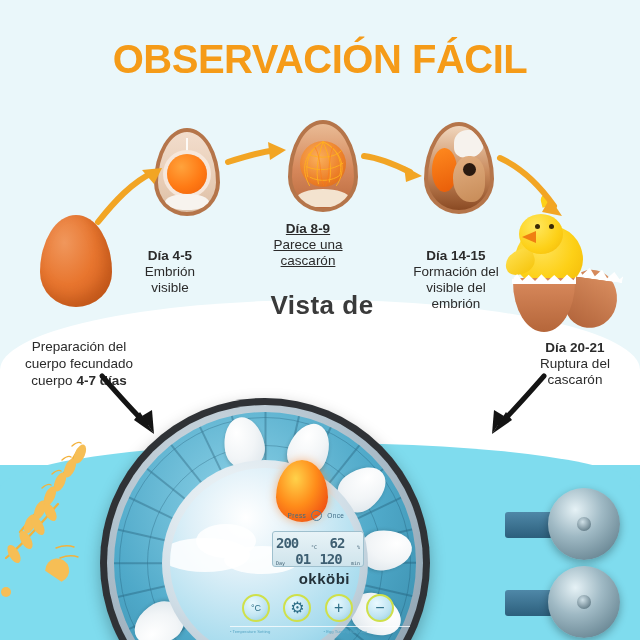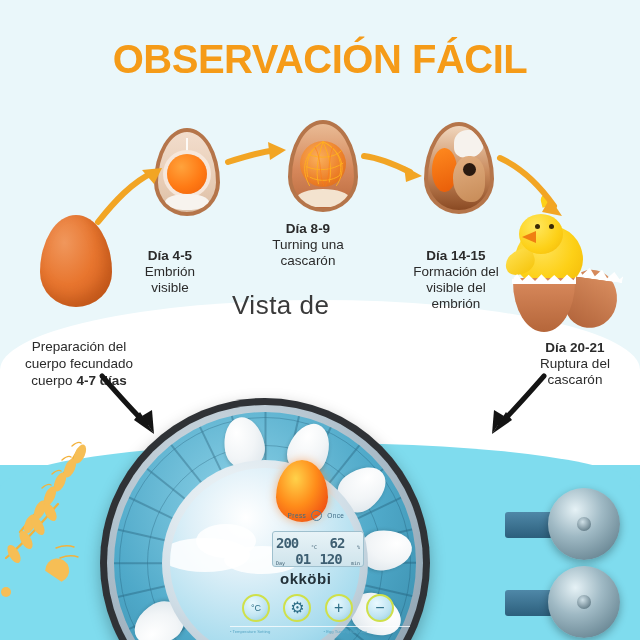--- a/index.html
+++ b/index.html
@@ -46,35 +46,36 @@
   .cap {
     position: absolute;
     text-align: center;
     color: #2b2b2b;
     font-size: 13.5px;
     line-height: 16px;
     font-family: "Liberation Sans", sans-serif;
   }
   .cap .day { font-weight: bold; display: block; }
   .cap-1 { left: 118px; top: 248px; width: 104px; }
-  .cap-2 { left: 252px; top: 221px; width: 112px; }
+  .cap-2 { left: 252px; top: 221px; width: 112px; text-decoration: underline; }
   .cap-3 { left: 398px; top: 248px; width: 116px; }
   .cap-4 { left: 512px; top: 340px; width: 126px; }
 
   .cap-left {
     position: absolute; left: 6px; top: 338px; width: 146px;
     text-align: center; color: #2b2b2b;
     font-size: 13.5px; line-height: 17px;
   }
   .cap-left b { font-weight: bold; }
 
   .vista {
     position: absolute; left: 232px; top: 292px; width: 180px;
+    text-align: center;
     font-size: 26px; line-height: 27px;
-    color: #3a3a3a; font-weight: 400;
+    color: #3a3a3a; font-weight: 700;
     letter-spacing: 0.5px;
   }
 
   
   .egg { position: absolute; }
 
   .egg-plain {
     left: 40px; top: 215px; width: 72px; height: 92px;
     border-radius: 50% 50% 50% 50% / 62% 62% 38% 38%;
     background: radial-gradient(ellipse at 34% 30%, #f0975c 0%, #e8762f 46%, #cf5b1c 100%);
@@ -264,22 +265,22 @@
     padding: 2px 3px;
     font-family: "DejaVu Sans Mono", monospace;
     color: #3e5f72;
   }
   .lcd-row { display: flex; align-items: flex-end; justify-content: space-between; height: 16px; }
   .lcd-big { font-size: 14px; font-weight: bold; letter-spacing: -1px; line-height: 14px; }
   .lcd-sm { font-size: 5px; line-height: 6px; }
   .lcd-lbl { font-size: 5px; line-height: 6px; margin-right: 1px; }
 
   .brand {
-    position: absolute; left: 180px; top: 172px; width: 92px;
-    text-align: left; font-size: 15px; font-weight: bold;
+    position: absolute; left: 158px; top: 172px; width: 92px;
+    text-align: right; font-size: 15px; font-weight: bold;
     color: #24323a; letter-spacing: .5px;
   }
 
   .btn-row {
     position: absolute; left: 142px; top: 196px; width: 152px;
     display: flex; justify-content: space-between;
   }
   .ibtn {
     width: 28px; height: 28px; border-radius: 50%;
     background: radial-gradient(circle at 36% 30%, #eafaff 0%, #bfe4f2 60%, #8fcadf 100%);
@@ -427,21 +428,21 @@
     <path d="M66 68 L54 50 L46 64 Z" fill="#f2a524"></path>
   </svg>
 
   <div class="cap cap-1">
     <span class="day">Día 4-5</span>
     <span>Embrión</span><br>
     <span>visible</span>
   </div>
   <div class="cap cap-2">
     <span class="day">Día 8-9</span>
-    <span>Turning una</span><br>
+    <span>Parece una</span><br>
     <span>cascarón</span>
   </div>
   <div class="cap cap-3">
     <span class="day">Día 14-15</span>
     <span>Formación del</span><br>
     <span>visible del</span><br>
     <span>embrión</span>
   </div>
   <div class="cap cap-4">
     <span class="day">Día 20-21</span>

